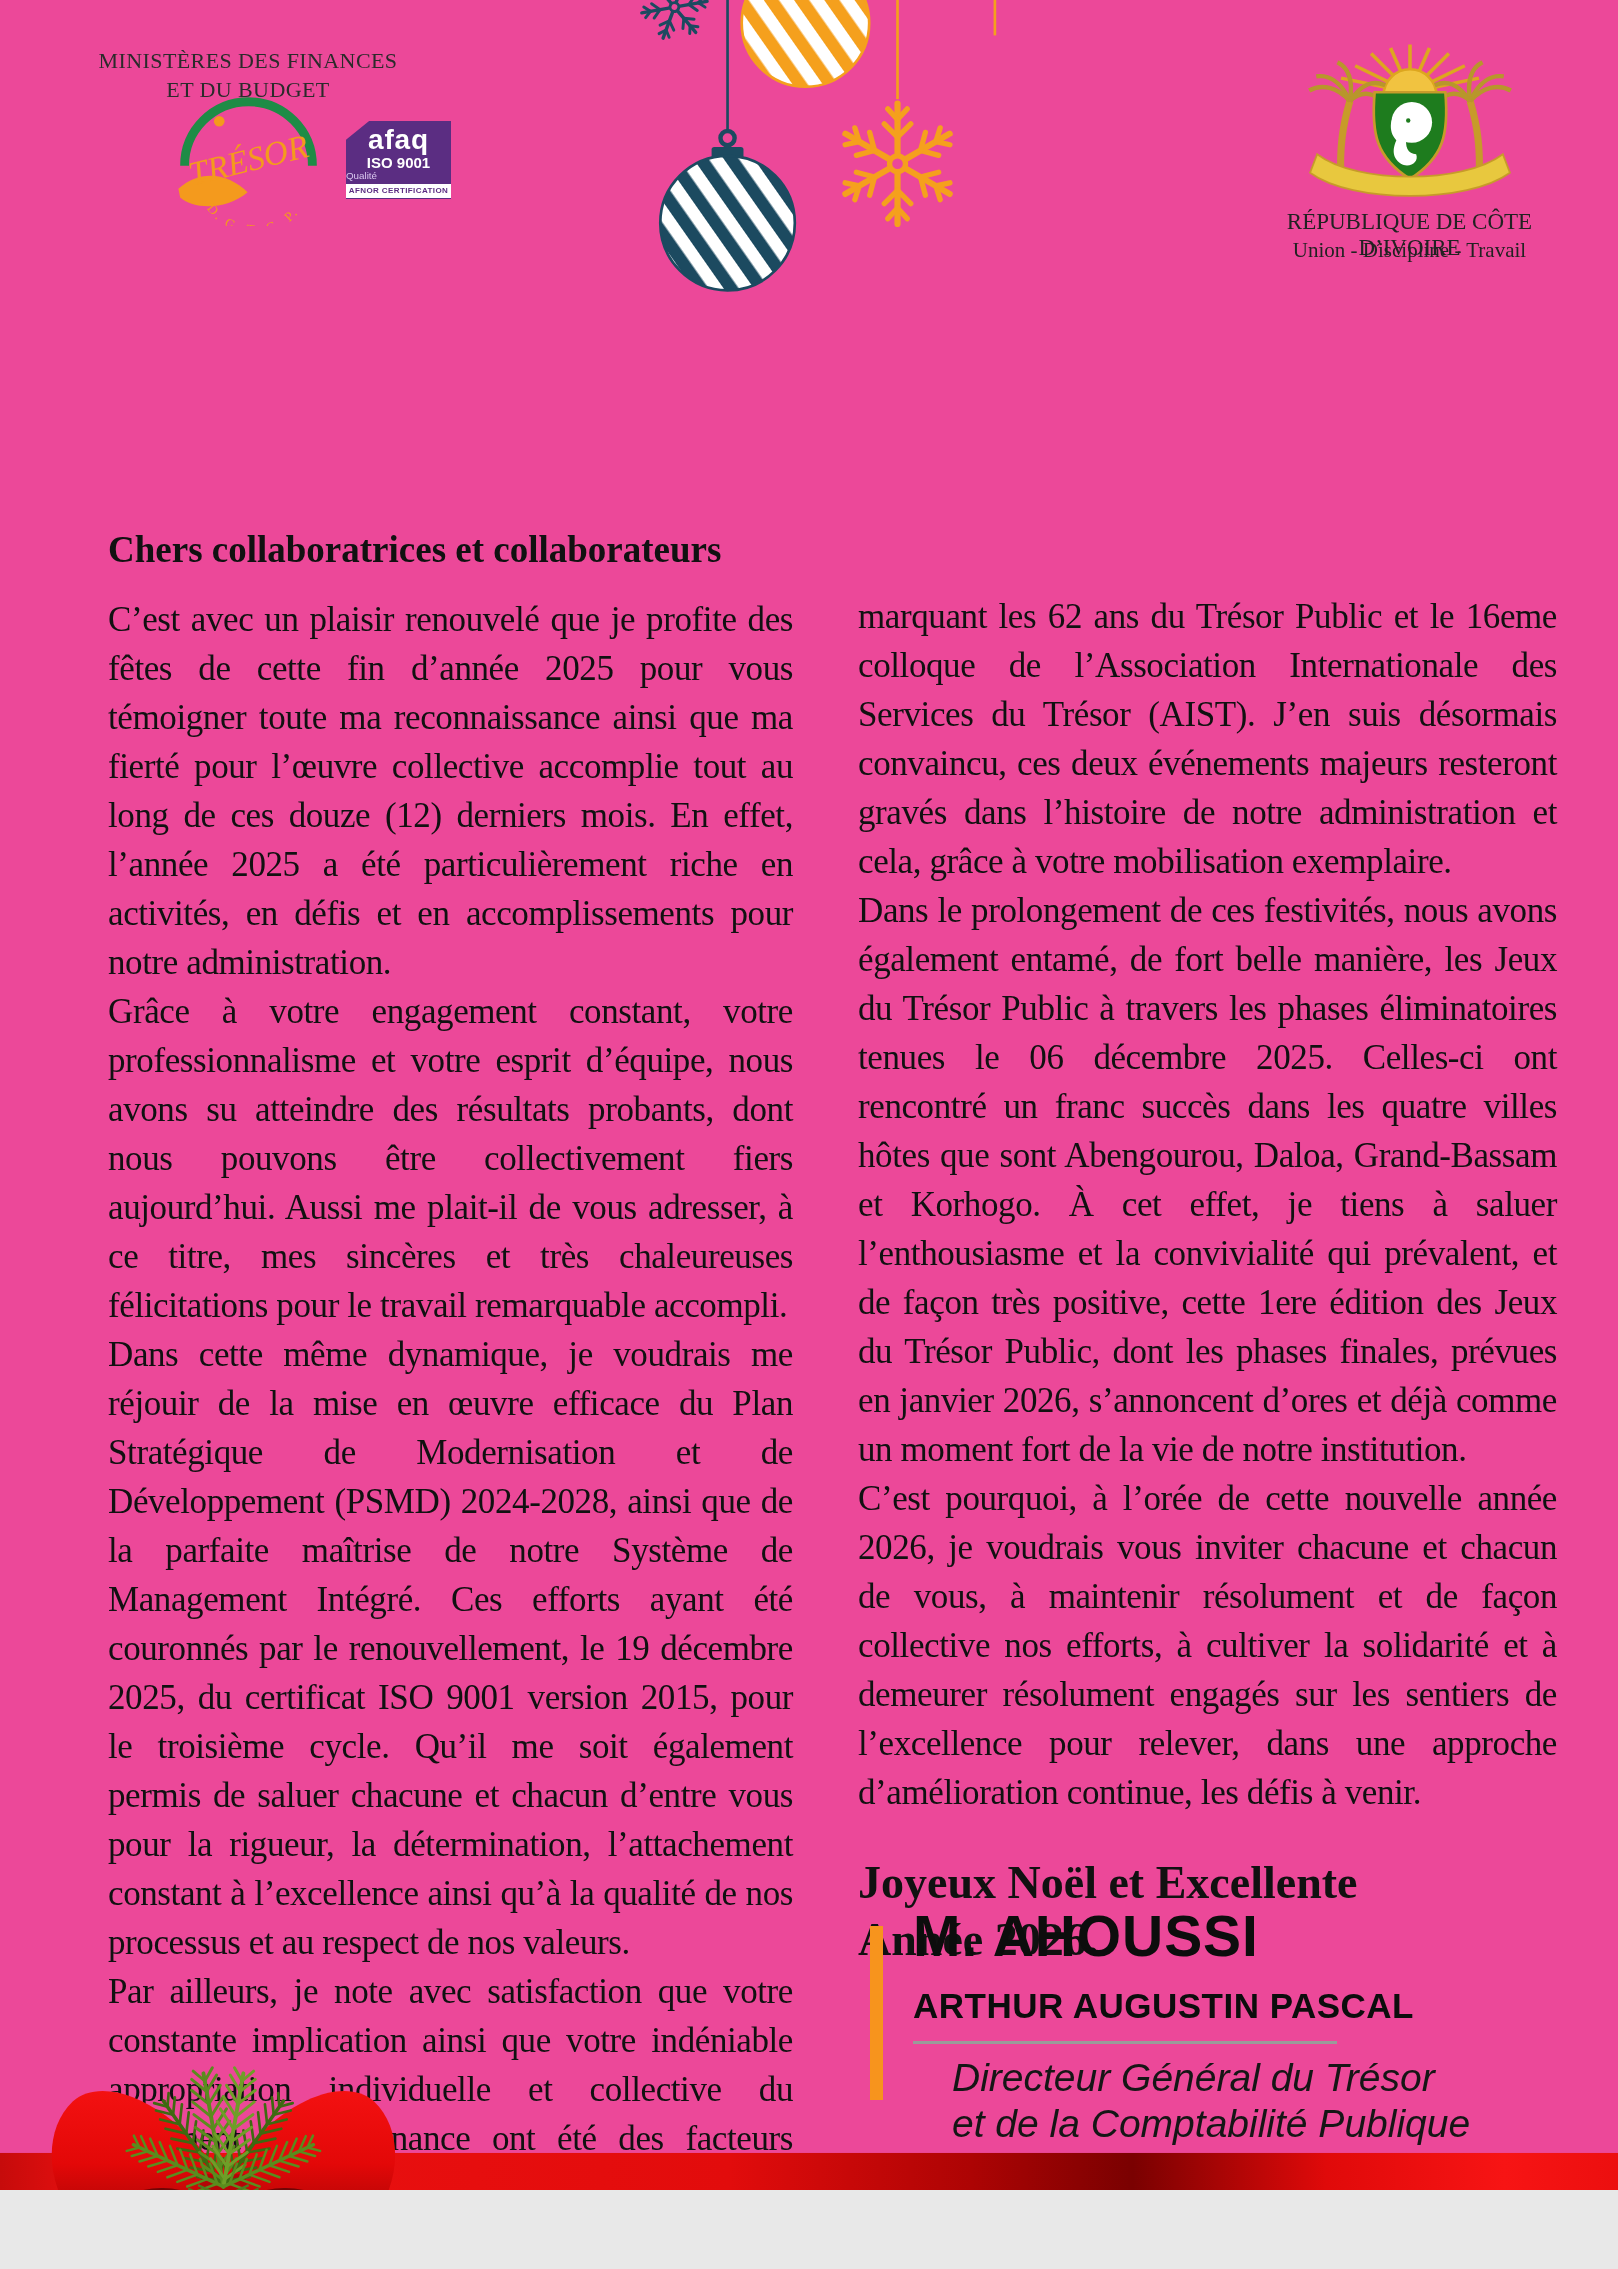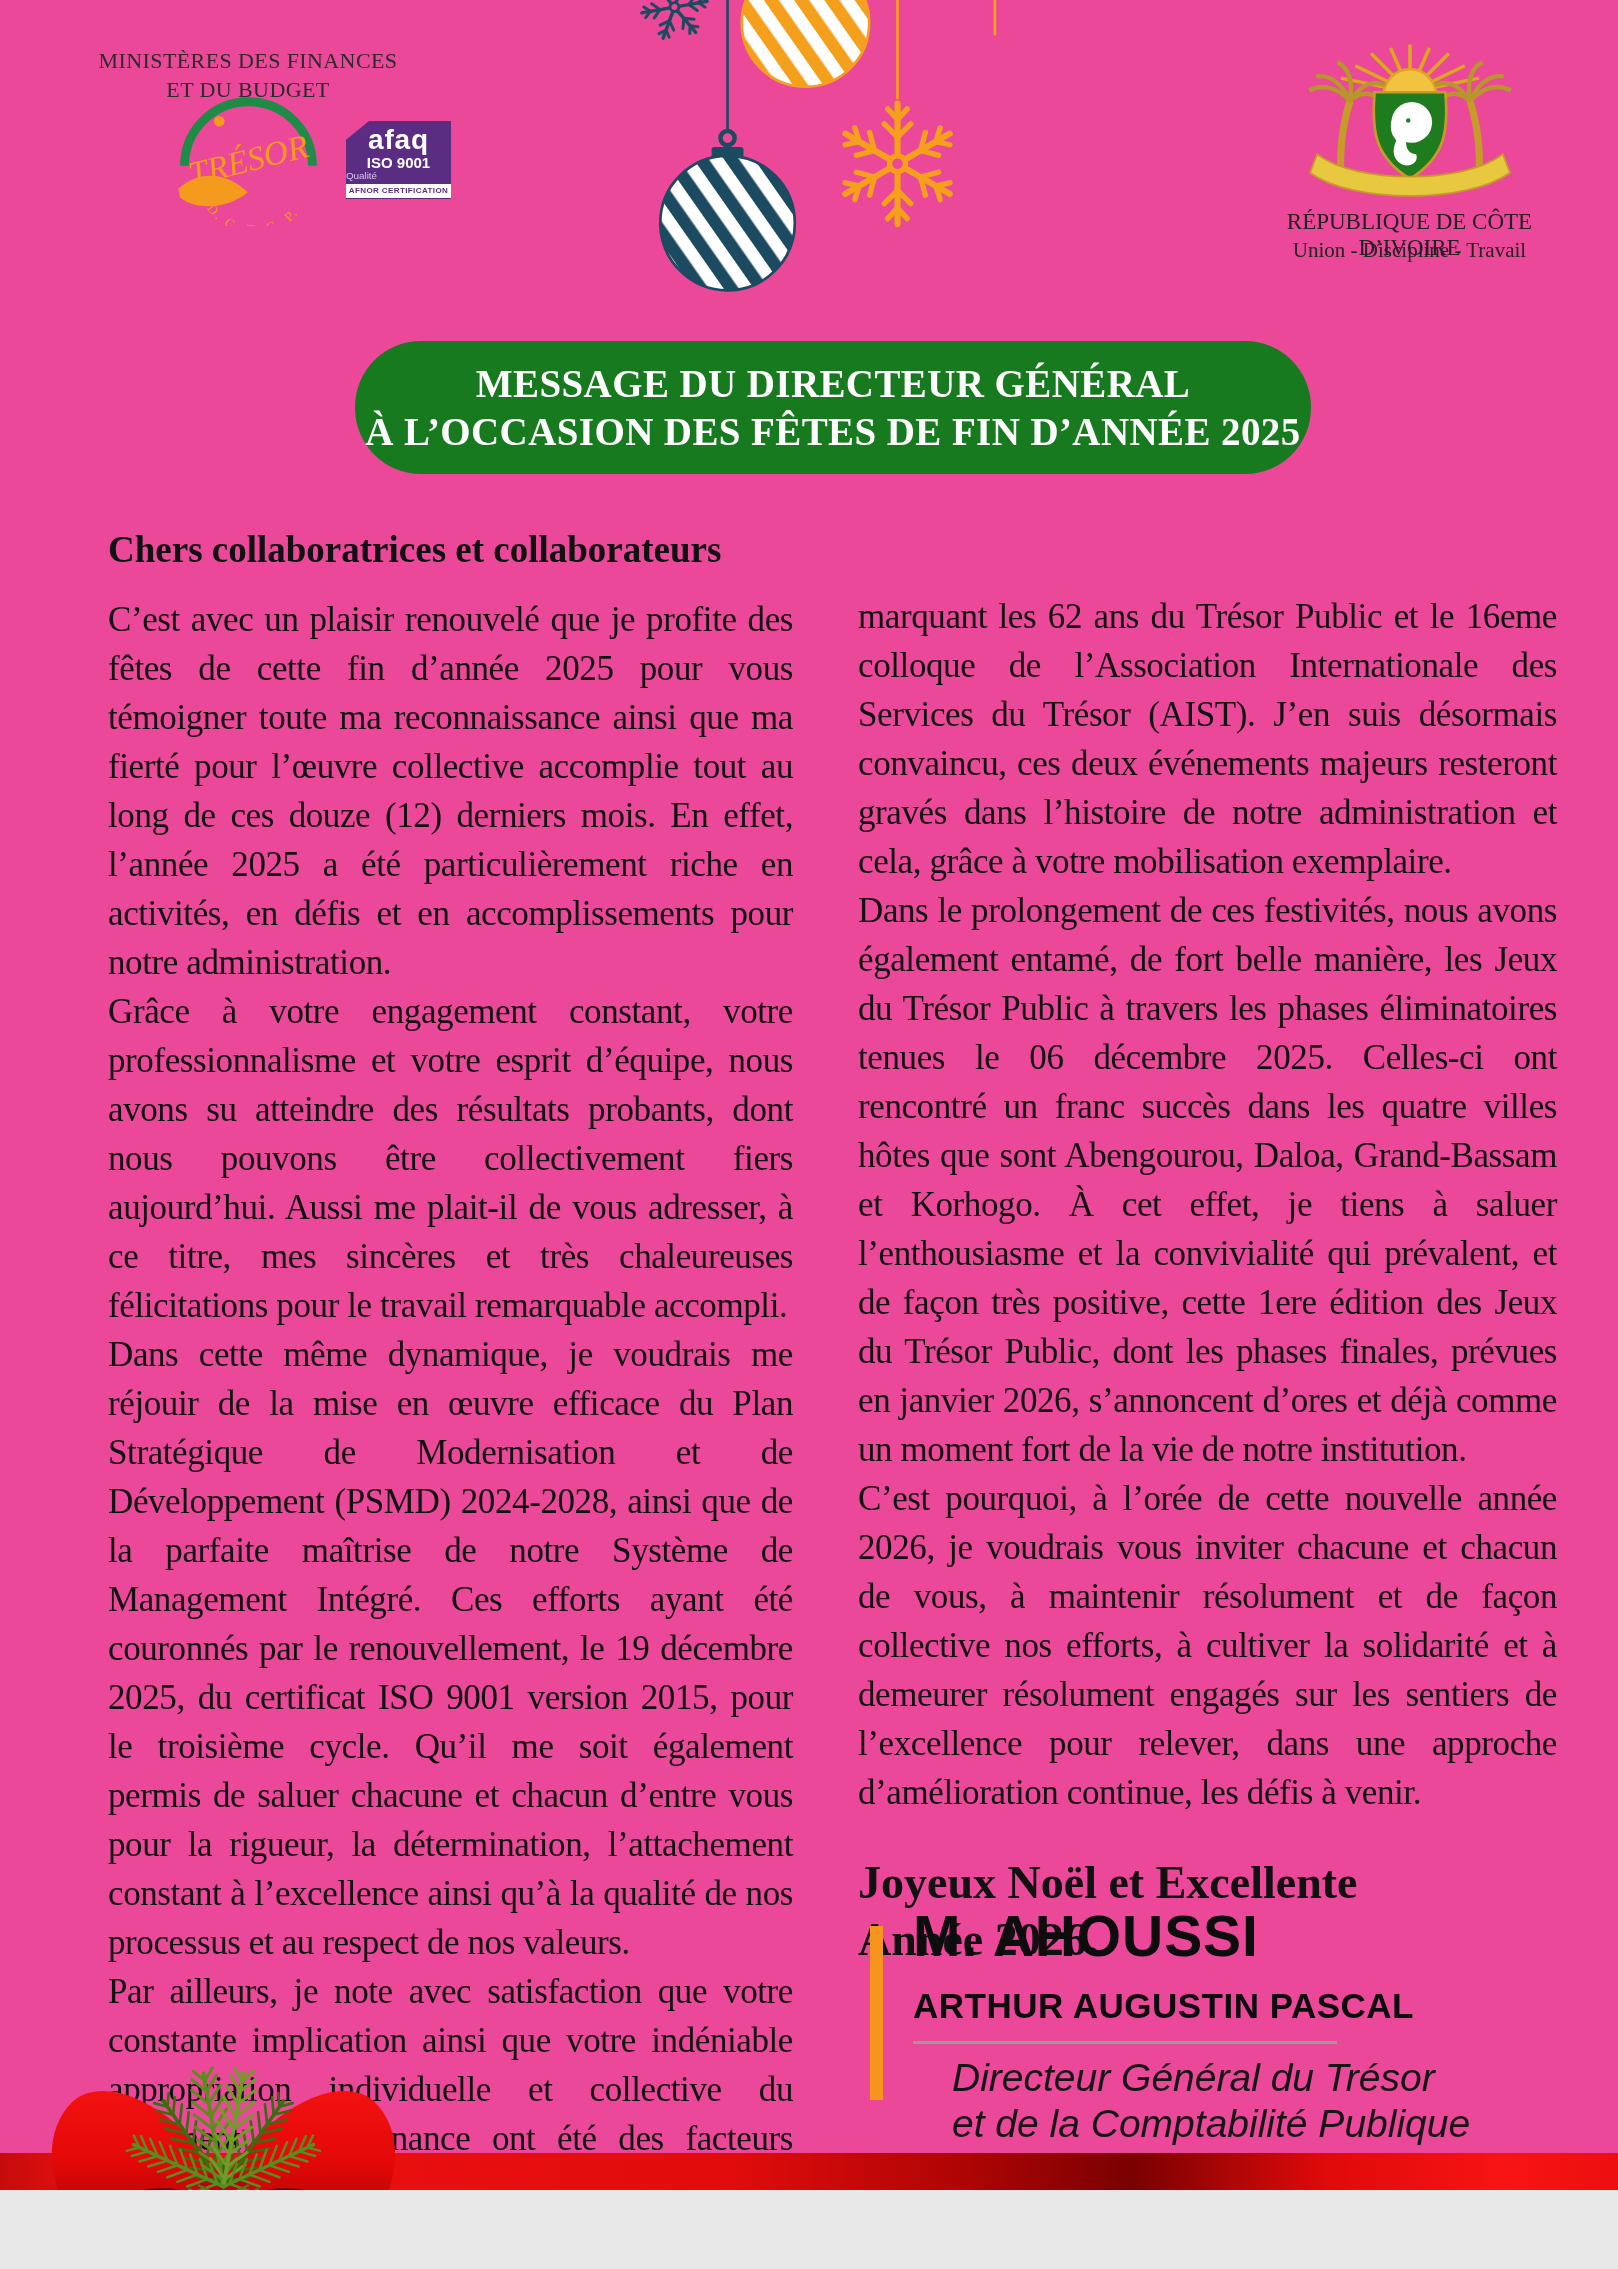--- a/index.html
+++ b/index.html
@@ -164,24 +164,20 @@
     <path d="M124,80 C114,94 118,110 130,116 C122,100 124,88 132,80 Z" fill="#ffffff"></path>
     <path d="M128,106 C118,122 120,134 132,140 C142,143 150,136 147,128 C138,128 133,119 137,108 Z" fill="#ffffff"></path>
     <circle cx="138" cy="90" r="2.5" fill="#1E7C1E"></circle>
 
     <path d="M35,128 C80,162 200,162 245,128 L253,149 C205,184 75,184 27,149 Z" fill="#E8C83E" stroke="#C79B2A" stroke-width="2"></path>
   </svg>
 
   <div class="abs republic">RÉPUBLIQUE DE CÔTE D’IVOIRE</div>
   <div class="abs motto">Union - Discipline - Travail</div>
 
-  <div class="abs banner">
-    <div>MESSAGE DU DIRECTEUR GÉNÉRAL</div>
-    <div>À L’OCCASION DES FÊTES DE FIN D’ANNÉE 2025</div>
-  </div>
 
   <div class="abs col col-left">
     <h2 class="salutation">Chers collaboratrices et collaborateurs</h2>
     <p>C’est avec un plaisir renouvelé que je profite des fêtes de cette fin d’année 2025 pour vous témoigner toute ma reconnaissance ainsi que ma fierté pour l’œuvre collective accomplie tout au long de ces douze (12) derniers mois. En effet, l’année 2025 a été particulièrement riche en activités, en défis et en accomplissements pour notre administration.</p>
     <p>Grâce à votre engagement constant, votre professionnalisme et votre esprit d’équipe, nous avons su atteindre des résultats probants, dont nous pouvons être collectivement fiers aujourd’hui. Aussi me plait-il de vous adresser, à ce titre, mes sincères et très chaleureuses félicitations pour le travail remarquable accompli.</p>
     <p>Dans cette même dynamique, je voudrais me réjouir de la mise en œuvre efficace du Plan Stratégique de Modernisation et de Développement (PSMD) 2024-2028, ainsi que de la parfaite maîtrise de notre Système de Management Intégré. Ces efforts ayant été couronnés par le renouvellement, le 19 décembre 2025, du certificat ISO 9001 version 2015, pour le troisième cycle. Qu’il me soit également permis de saluer chacune et chacun d’entre vous pour la rigueur, la détermination, l’attachement constant à l’excellence ainsi qu’à la qualité de nos processus et au respect de nos valeurs.</p>
     <p>Par ailleurs, je note avec satisfaction que votre constante implication ainsi que votre indéniable appropriation individuelle et collective du sentiment d’appartenance ont été des facteurs déterminants dans la réussite de la célébration des festivités</p>
   </div>
 
   <div class="abs col col-right">

